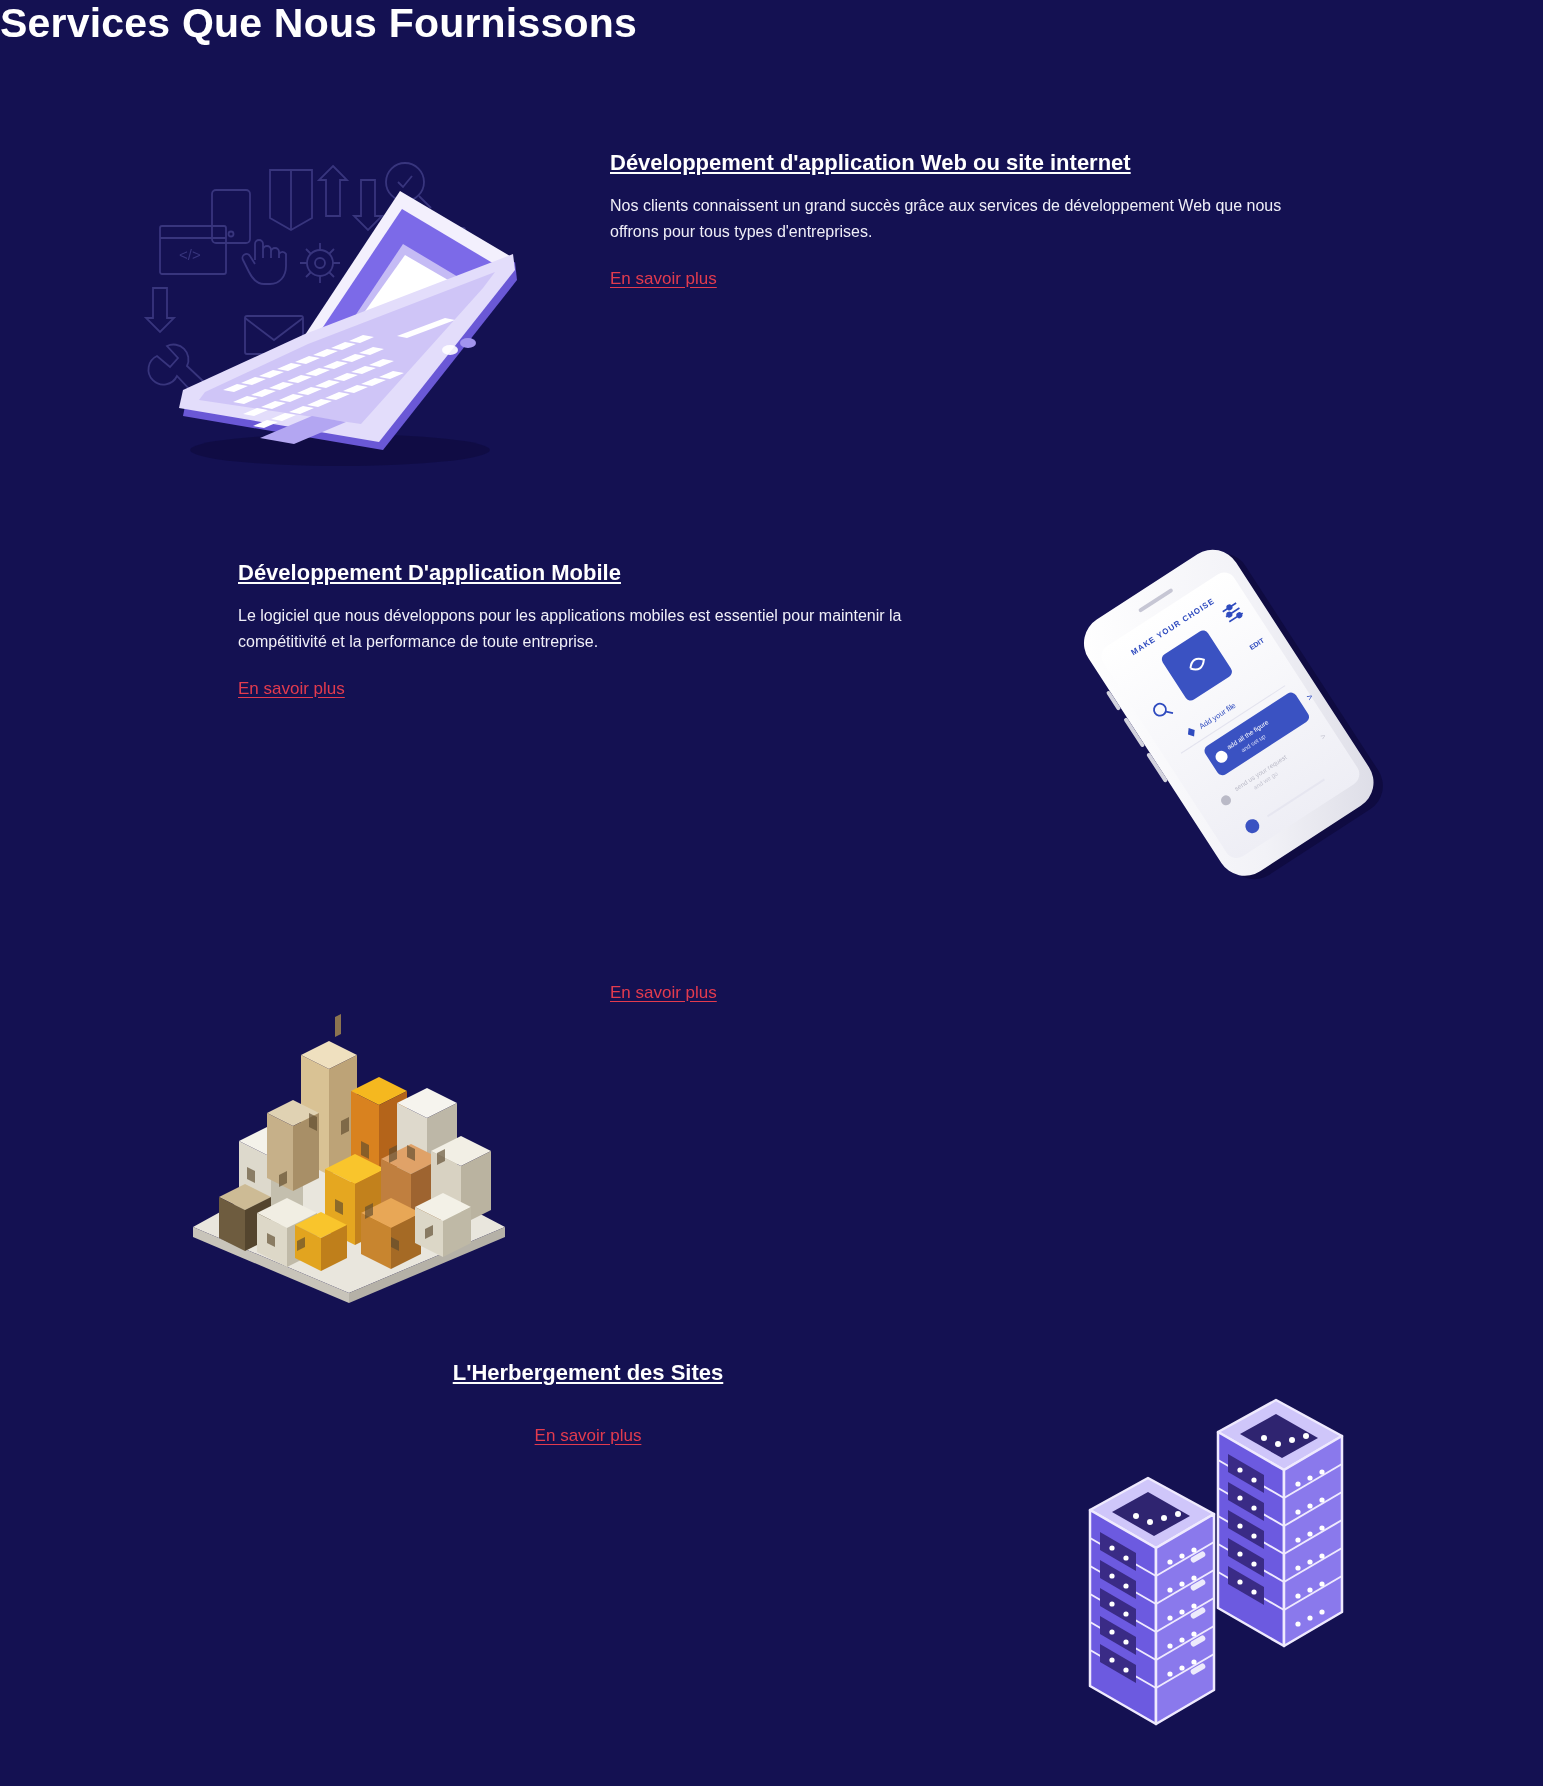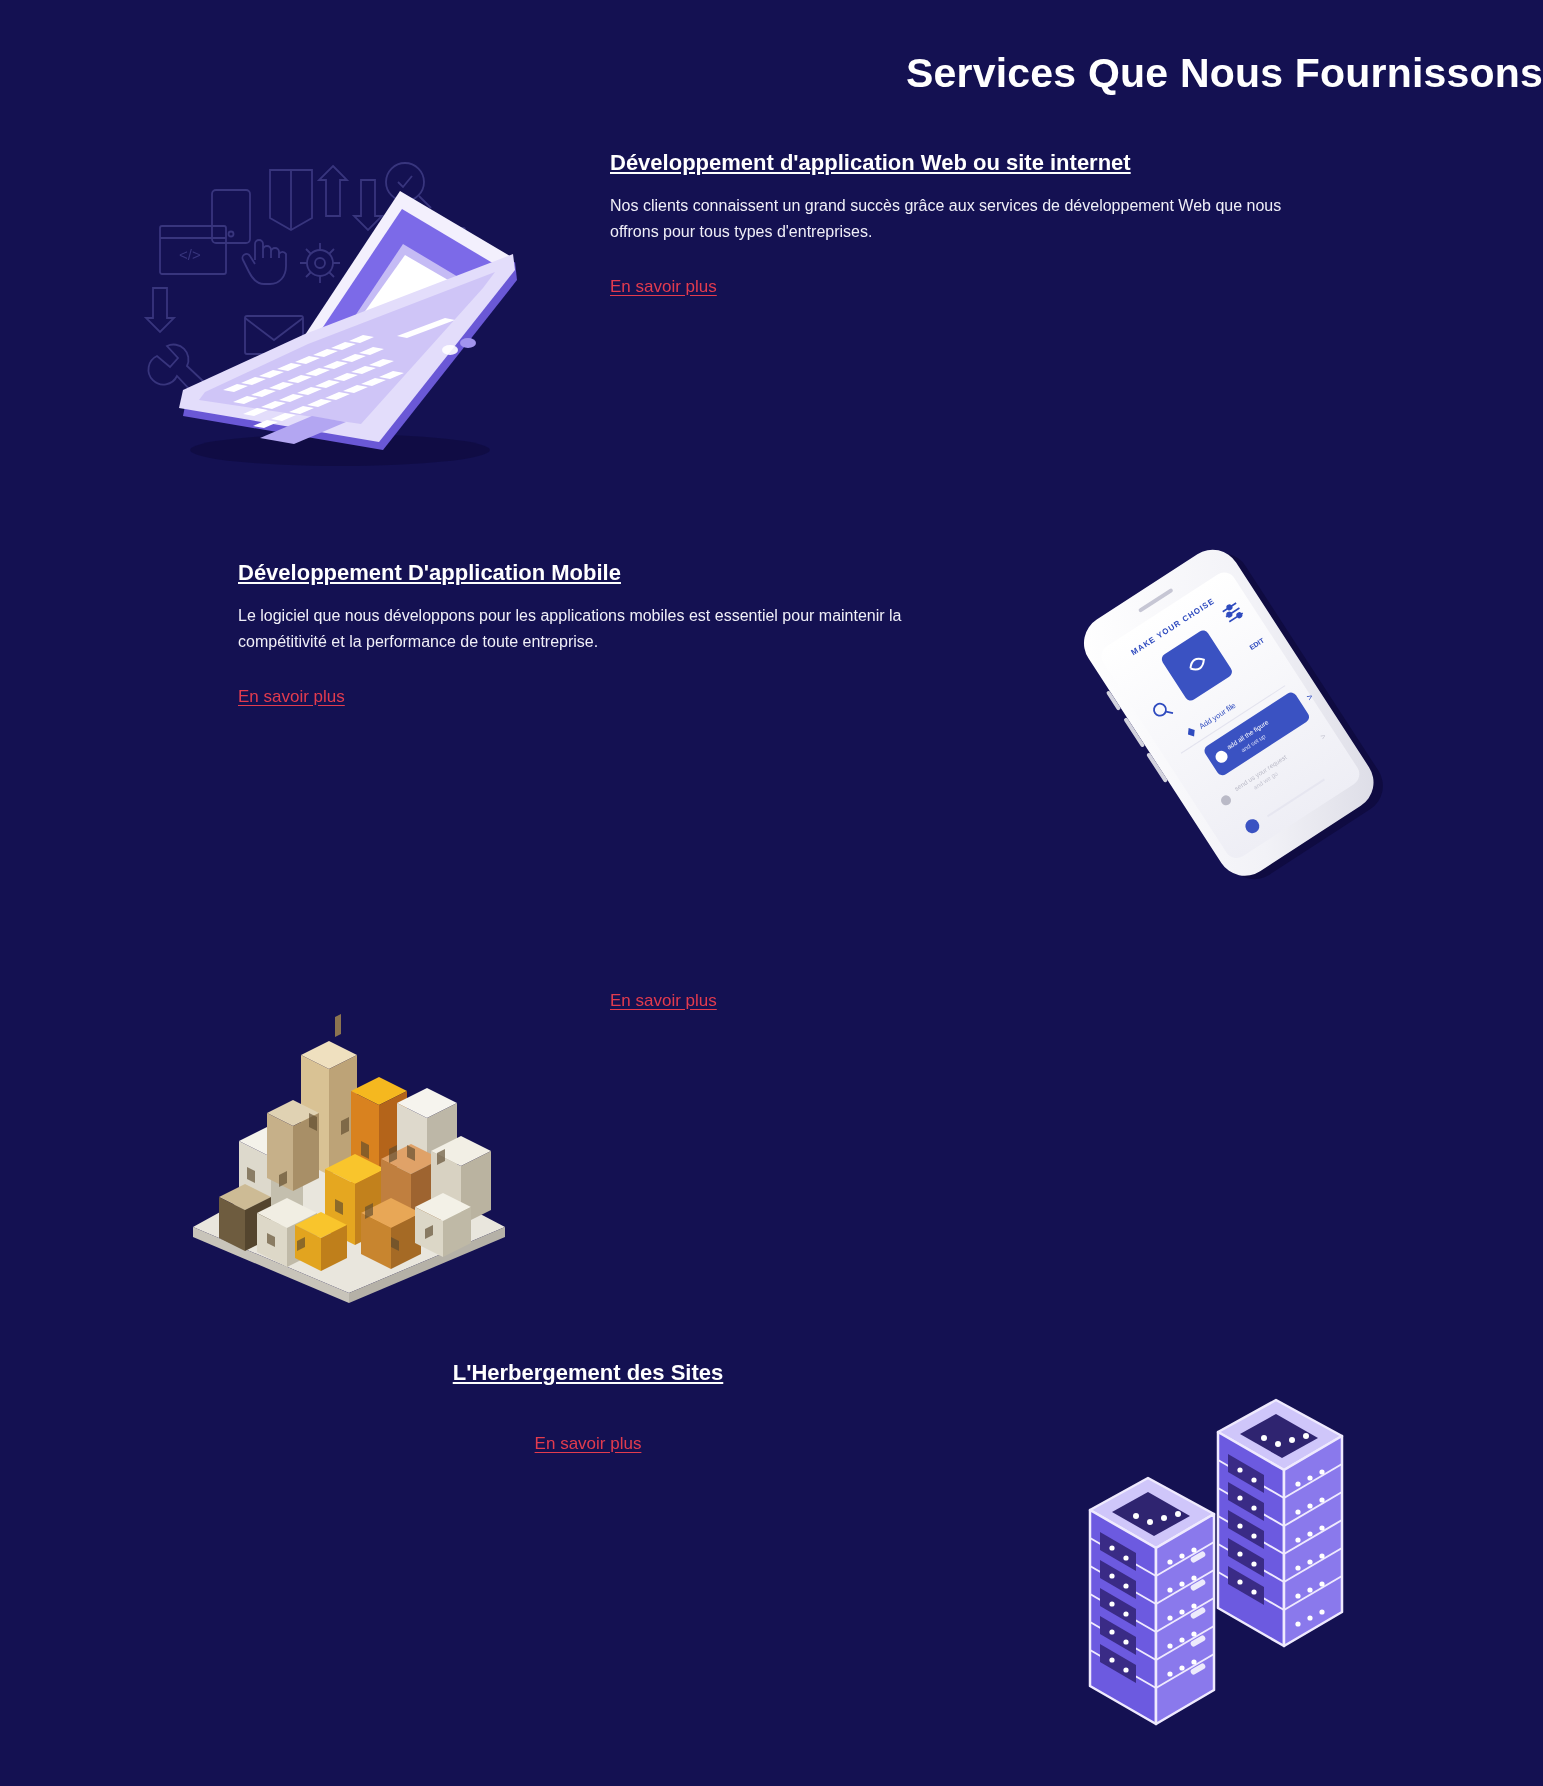--- a/index.html
+++ b/index.html
@@ -5,25 +5,24 @@
   * { margin:0; padding:0; box-sizing:border-box; }
   html,body { background:#141152; }
   body {
     width:1543px; height:1786px;
     font-family:"Liberation Sans", sans-serif;
     color:#ffffff;
     position:relative;
     overflow:hidden;
   }
   .page-title {
-    text-align:right;
+    text-align:left;
     font-size:41px;
     font-weight:bold;
     letter-spacing:.2px;
-    padding-top:50px;
     color:#ffffff;
   }
   .service {
     position:relative;
     display:flex;
     align-items:flex-start;
   }
   .svc-text { width:700px; }
   .svc-title {
     font-size:22px;
@@ -33,21 +32,21 @@
     text-decoration:underline;
   }
   .svc-desc {
     font-size:16px;
     line-height:1.65;
     color:#f0eff8;
     max-width:690px;
   }
   .svc-link {
     display:inline-block;
-    margin-top:31px;
+    margin-top:23px;
     font-size:17px;
     color:#e33b4e;
     text-decoration:underline;
     text-underline-offset:3px;
     cursor:pointer;
   }
   .svc-art { position:relative; }
 
   
   #svc-1 { position:absolute; left:0; top:138px; width:100%; }

